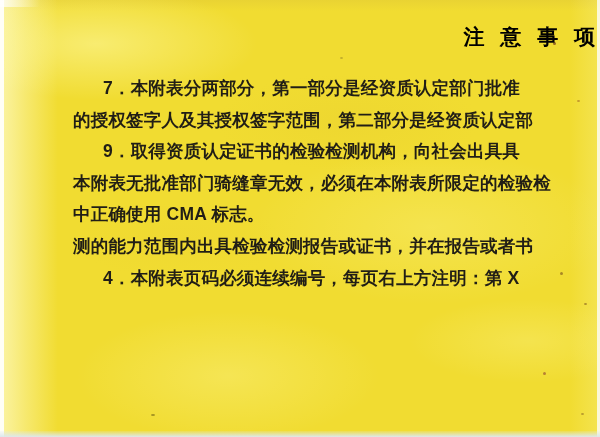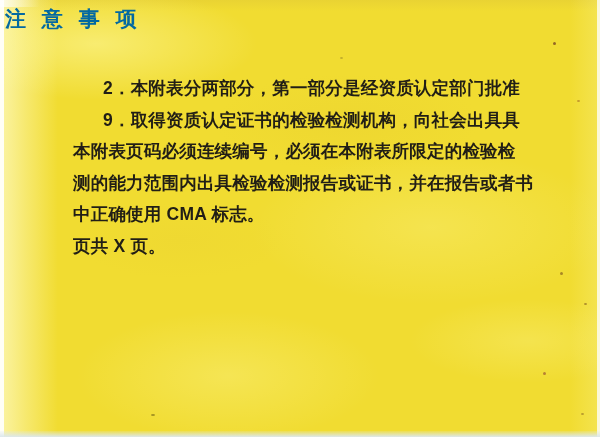--- a/index.html
+++ b/index.html
@@ -48,28 +48,28 @@
   .corner-tl {
     position: absolute; left: 0; top: 0; width: 40px; height: 7px;
     background: linear-gradient(90deg, rgba(255,255,255,.8), rgba(255,255,255,0));
   }
   .spk {
     position: absolute; border-radius: 50%;
     pointer-events: none;
   }
   .title {
     position: absolute;
-    top: 5px; left: 0; right: 0;
+    top: 23px; left: 0; right: 0;
     margin: 0;
-    text-align: left;
+    text-align: right;
     font-size: 21px;
     font-weight: 700;
     letter-spacing: 5px;
     text-indent: 5px;
-    color: #0369a1;
+    color: #000000;
   }
   .body-text {
     position: absolute;
     top: 73px;
     left: 73px;
     width: 466px;
     font-size: 17.5px;
     font-weight: 600;
     line-height: 31.6px;
     color: #211e16;
@@ -94,20 +94,21 @@
   <div class="spk" style="left:584px;top:303px;width:3px;height:2px;background:#8a6420;opacity:.65;"></div>
   <div class="spk" style="left:543px;top:372px;width:3px;height:3px;background:#a05a30;opacity:.7;"></div>
   <div class="spk" style="left:151px;top:414px;width:4px;height:2px;background:#6f6014;opacity:.6;"></div>
   <div class="spk" style="left:340px;top:57px;width:3px;height:2px;background:#9a8a28;opacity:.55;"></div>
   <div class="spk" style="left:96px;top:179px;width:2px;height:2px;background:#9a8a28;opacity:.5;"></div>
   <div class="spk" style="left:581px;top:413px;width:3px;height:2px;background:#8a6420;opacity:.55;"></div>
 
   <h1 class="title">注 意 事 项</h1>
 
   <div class="body-text">
-    <div class="line first">2．本附表分两部分，第一部分是经资质认定部门批准</div>
+    <div class="line first">7．本附表分两部分，第一部分是经资质认定部门批准</div>
+    <div class="line">的授权签字人及其授权签字范围，第二部分是经资质认定部</div>
     <div class="line first">9．取得资质认定证书的检验检测机构，向社会出具具</div>
-    <div class="line">本附表页码必须连续编号，必须在本附表所限定的检验检</div>
+    <div class="line">本附表无批准部门骑缝章无效，必须在本附表所限定的检验检</div>
+    <div class="line">中正确使用 CMA 标志。</div>
     <div class="line">测的能力范围内出具检验检测报告或证书，并在报告或者书</div>
-    <div class="line">中正确使用 CMA 标志。</div>
-    <div class="line">页共 X 页。</div>
+    <div class="line first">4．本附表页码必须连续编号，每页右上方注明：第 X</div>
   </div>
 </div>
 
 </body></html>

